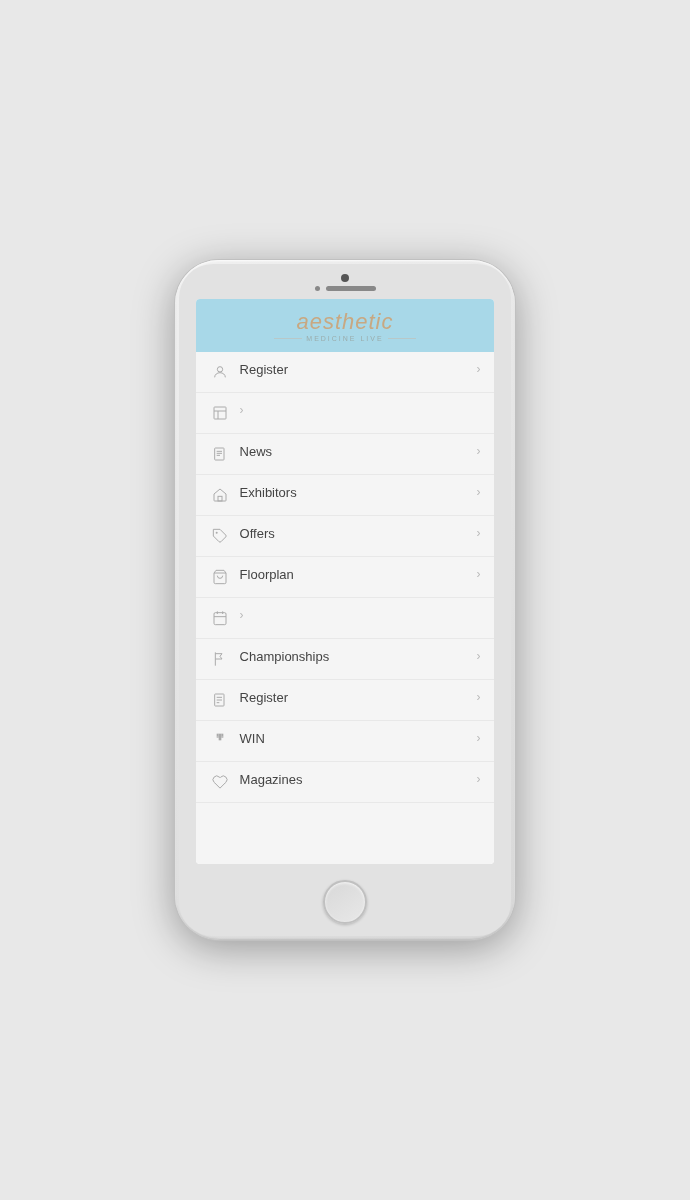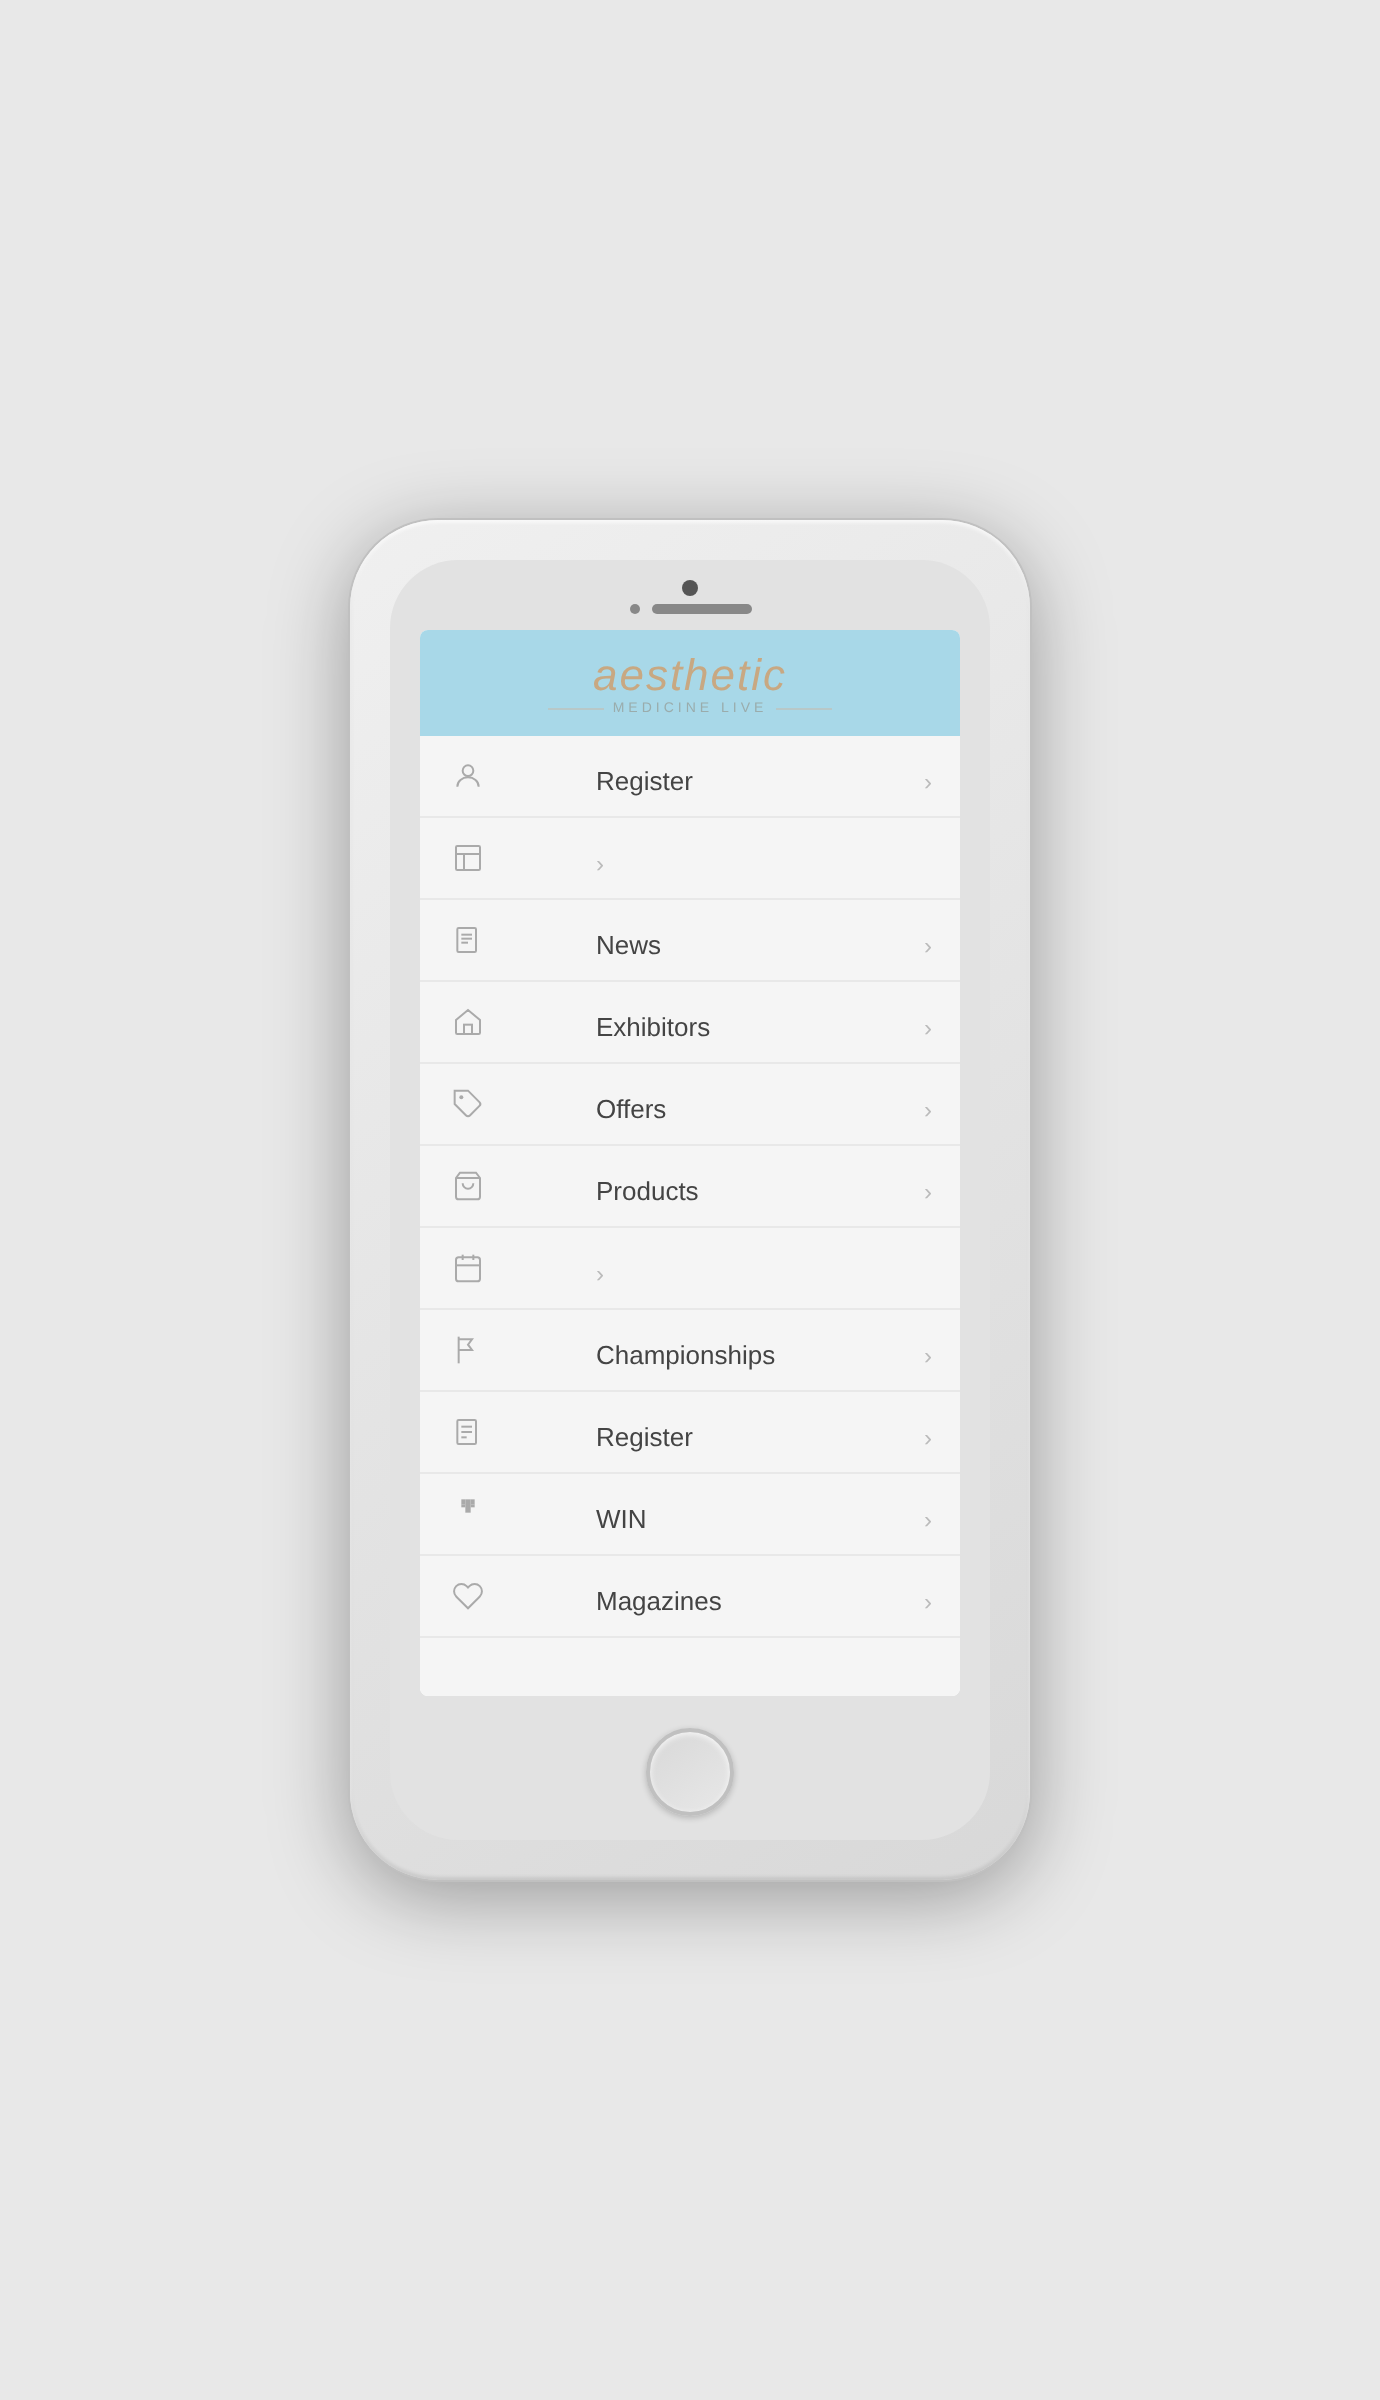--- a/index.html
+++ b/index.html
@@ -10,21 +10,21 @@
       align-items: center;
       min-height: 100vh;
       font-family: -apple-system, 'Helvetica Neue', Arial, sans-serif;
     }
 
     .phone-outer {
       width: 340px;
       height: 680px;
       background: linear-gradient(145deg, #f0f0f0, #d8d8d8);
       border-radius: 44px;
-      padding: 20px;
+      padding: 4px;
       box-shadow:
         0 0 0 1px #c0c0c0,
         0 8px 40px rgba(0,0,0,0.35),
         inset 0 1px 2px rgba(255,255,255,0.9),
         inset 0 -1px 2px rgba(0,0,0,0.15);
       position: relative;
     }
 
     .phone-inner {
       width: 100%;
@@ -141,28 +141,27 @@
 
     
     .menu-list {
       flex: 1;
       overflow: hidden;
       background: #f5f5f5;
     }
 
     .menu-item {
       display: flex;
-      align-items: flex-end;
+      align-items: flex-start;
       padding: 10px 14px;
       border-bottom: 1px solid #e8e8e8;
       background: #f5f5f5;
       position: relative;
       z-index: 2;
       cursor: pointer;
-      gap: 44px;
     }
 
     .menu-icon {
       width: 20px;
       height: 20px;
       margin-right: 10px;
       flex-shrink: 0;
       display: flex;
       align-items: center;
       justify-content: center;
@@ -288,21 +287,21 @@
         </div>
 
         <div class="menu-item">
           <div class="menu-icon">
             <svg viewBox="0 0 24 24">
                 <path d="M6 2L3 6v14a2 2 0 002 2h14a2 2 0 002-2V6l-3-4z"></path>
                 <line x1="3" y1="6" x2="21" y2="6"></line>
                 <path d="M16 10a4 4 0 01-8 0"></path>
               </svg>
           </div>
-          <span class="menu-label">Products</span>
+          <span class="menu-label">Floorplan</span>
           <span class="menu-chevron">›</span>
         </div>
 
         <div class="menu-item">
           <div class="menu-icon">
             <svg viewBox="0 0 24 24">
                 <rect x="3" y="4" width="18" height="18" rx="2"></rect>
                 <line x1="16" y1="2" x2="16" y2="6"></line>
                 <line x1="8" y1="2" x2="8" y2="6"></line>
                 <line x1="3" y1="10" x2="21" y2="10"></line>

